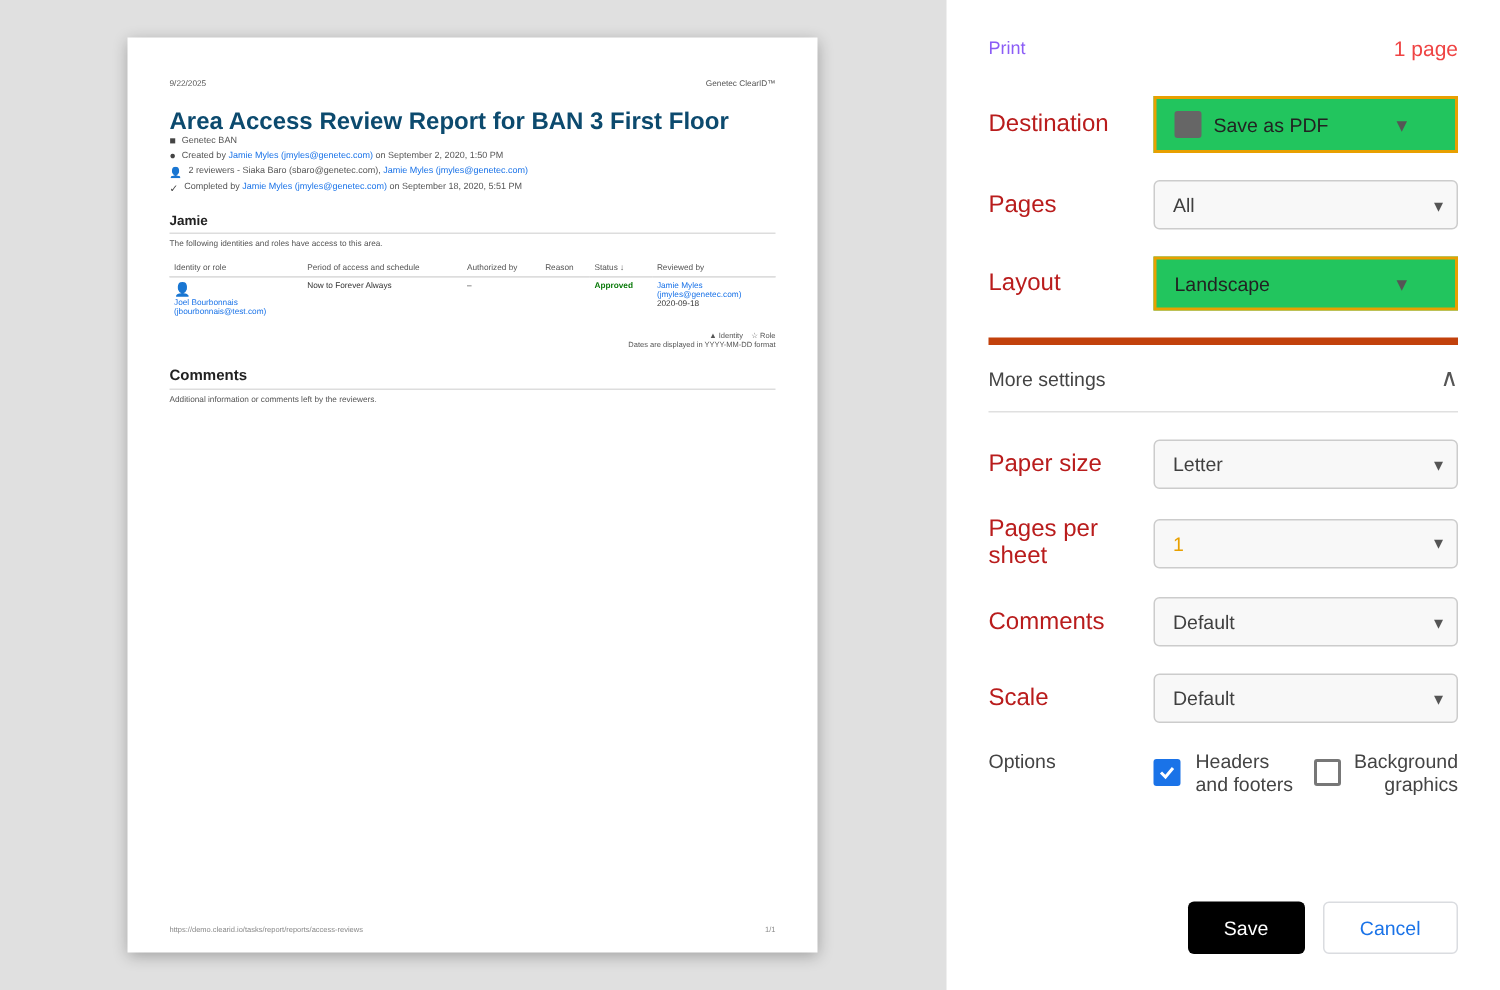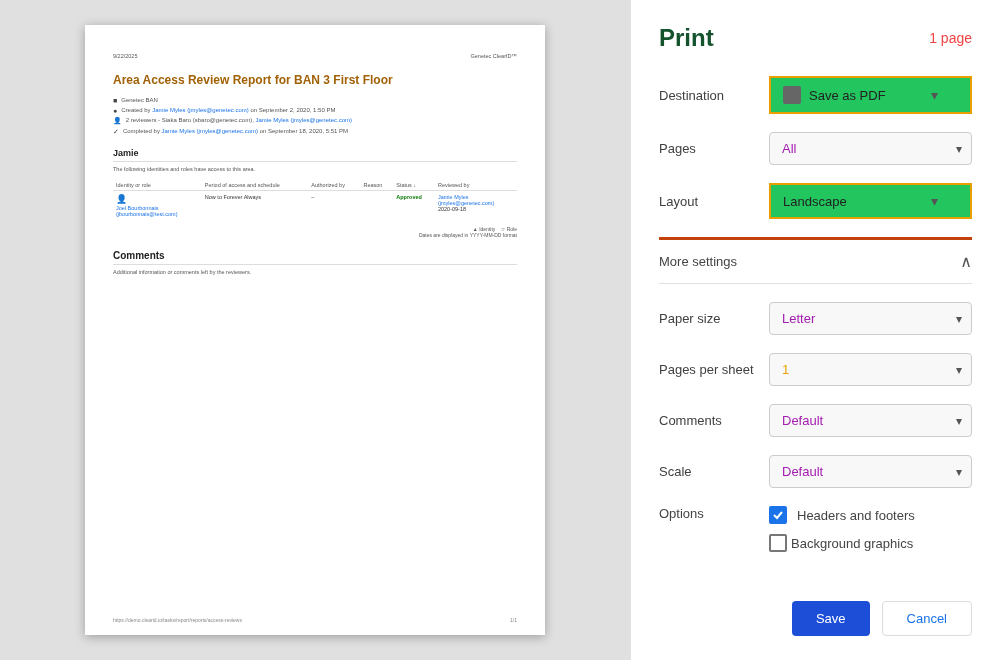--- a/index.html
+++ b/index.html
@@ -36,24 +36,23 @@
 
     .doc-top-bar {
       display: flex;
       justify-content: space-between;
       font-size: 5.5px;
       color: #555;
       margin-bottom: 14px;
     }
 
     .doc-title {
-      font-size: 12px;
+      font-size: 16px;
       font-weight: bold;
-      color: #a16207;
-      margin-bottom: 10px;
+      color: #0c4a6e;
     }
 
     .doc-meta {
       margin-bottom: 12px;
     }
 
     .doc-meta-row {
       display: flex;
       align-items: flex-start;
       margin-bottom: 3px;
@@ -158,56 +157,56 @@
     }
 
     .print-header {
       display: flex;
       justify-content: space-between;
       align-items: center;
       margin-bottom: 24px;
     }
 
     .print-title {
-      font-size: 24px;
-      color: #14532d;
-      font-weight: 700;
+      font-size: 12px;
+      color: #8b5cf6;
+      font-weight: 400;
     }
 
     .print-pages {
       font-size: 14px;
       color: #ef4444;
     }
 
     .print-row {
       display: flex;
       align-items: center;
       margin-bottom: 18px;
     }
 
     .print-label {
       width: 110px;
-      font-size: 13px;
-      color: #404040;
+      font-size: 16px;
+      color: #b91c1c;
       flex-shrink: 0;
     }
 
     .print-select-wrapper {
       flex: 1;
       position: relative;
     }
 
     .print-select {
       width: 100%;
       padding: 8px 32px 8px 12px;
       border: 1px solid #ccc;
       border-radius: 4px;
       background: #f8f8f8;
       font-size: 13px;
-      color: #a21caf;
+      color: #404040;
       appearance: none;
       cursor: pointer;
       outline: none;
     }
 
     .select-arrow {
       position: absolute;
       right: 10px;
       top: 50%;
       transform: translateY(-50%);
@@ -228,21 +227,21 @@
       color: #222;
       cursor: pointer;
       position: relative;
     }
 
     .more-settings-row {
       display: flex;
       justify-content: space-between;
       align-items: center;
       padding: 12px 0;
-      border-top: 3px solid #c2410c;
+      border-top: 5px solid #c2410c;
       border-bottom: 1px solid #e0e0e0;
       margin-bottom: 18px;
       cursor: pointer;
     }
 
     .more-settings-label {
       font-size: 13px;
       color: #444;
     }
 
@@ -287,21 +286,21 @@
 
     .bottom-buttons {
       display: flex;
       justify-content: flex-end;
       gap: 12px;
       margin-top: 16px;
       padding-top: 8px;
     }
 
     .btn-save {
-      background: #1d4ed8;
+      background: #000000;
       color: white;
       border: none;
       padding: 9px 24px;
       border-radius: 4px;
       font-size: 13px;
       cursor: pointer;
       font-weight: 500;
     }
 
     .btn-cancel {
@@ -473,21 +472,21 @@
     <div class="print-select-wrapper">
       <select class="print-select">
         <option>Default</option>
       </select>
       <span class="select-arrow">▾</span>
     </div>
   </div>
 
   <div class="print-row" style="align-items:flex-start; margin-bottom:4px;">
     <span class="print-label options-label">Options</span>
-    <div style="display:flex;flex-direction:column;gap:10px;">
+    <div style="display:flex;flex-direction:row;gap:10px;">
       <div style="display:flex;align-items:center;gap:10px;">
         <div class="checkbox-blue">
           <svg width="12" height="12" viewBox="0 0 12 12">
             <polyline points="2,6 5,9 10,3" stroke="white" stroke-width="2" fill="none"></polyline>
           </svg>
         </div>
         <span class="checkbox-label">Headers and footers</span>
       </div>
       <div style="display:flex;align-items:center;gap:4px;text-align:right;">
         <div class="checkbox-empty"></div>

